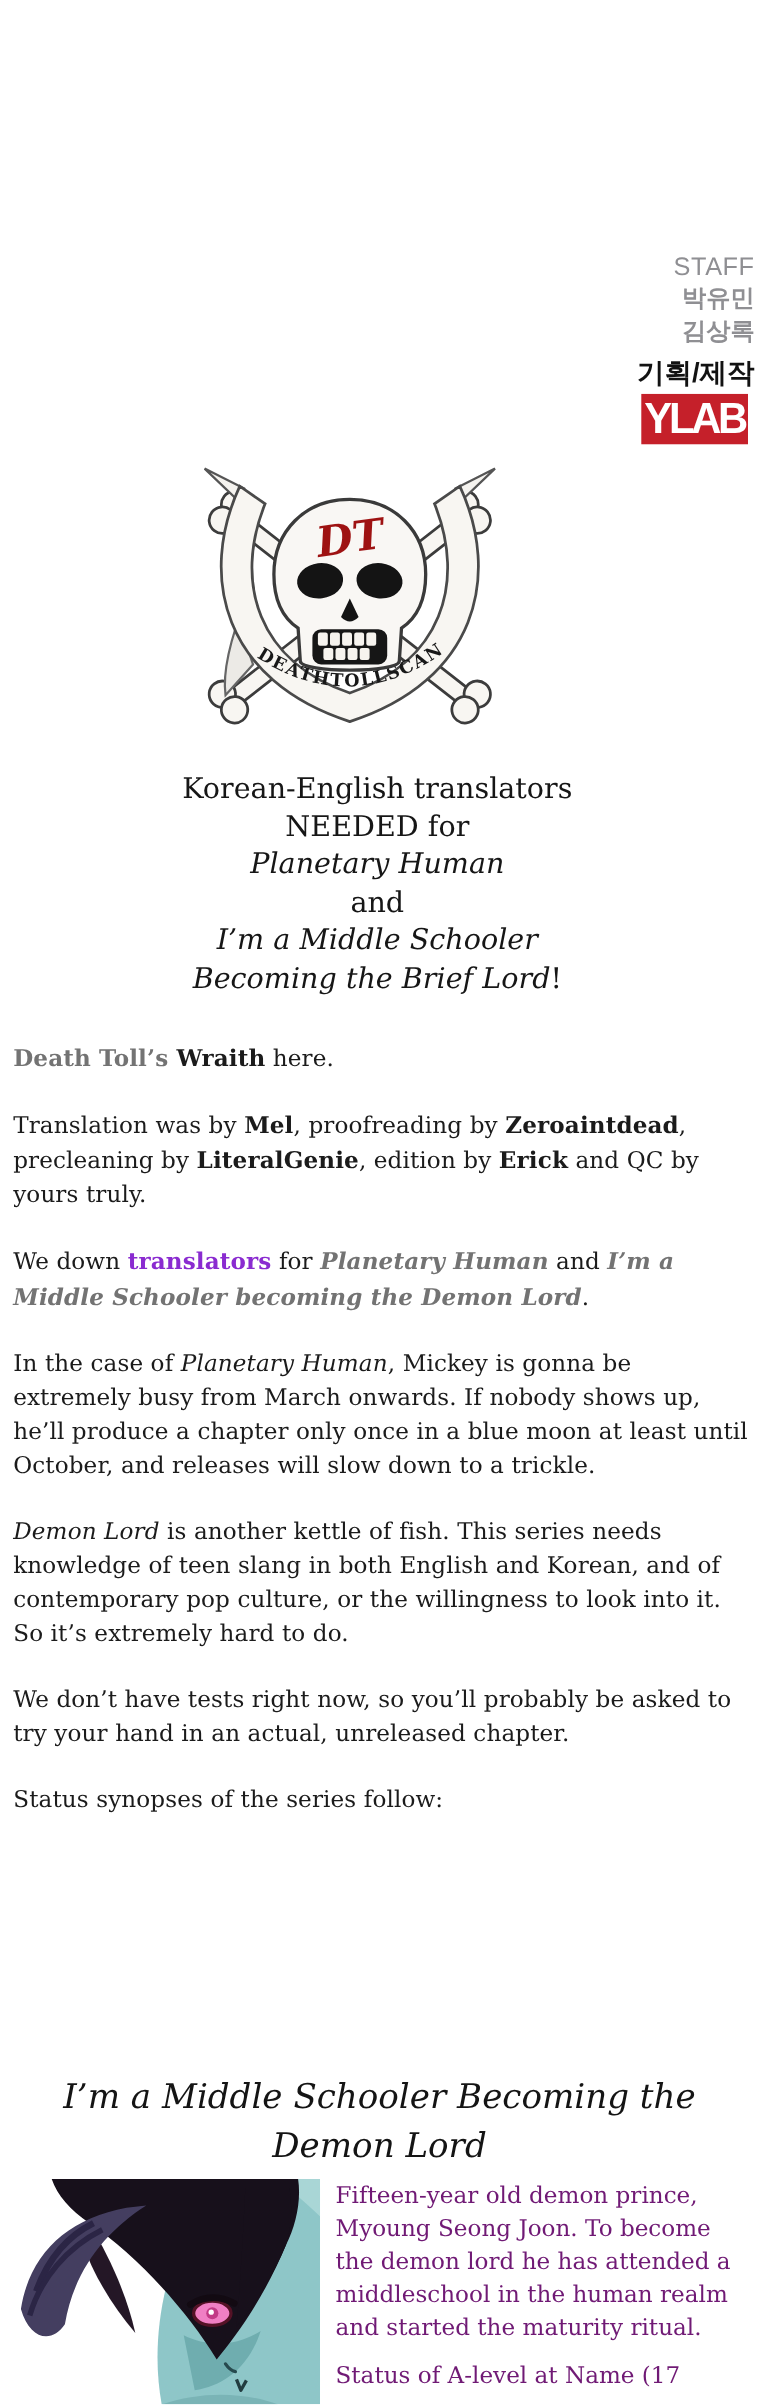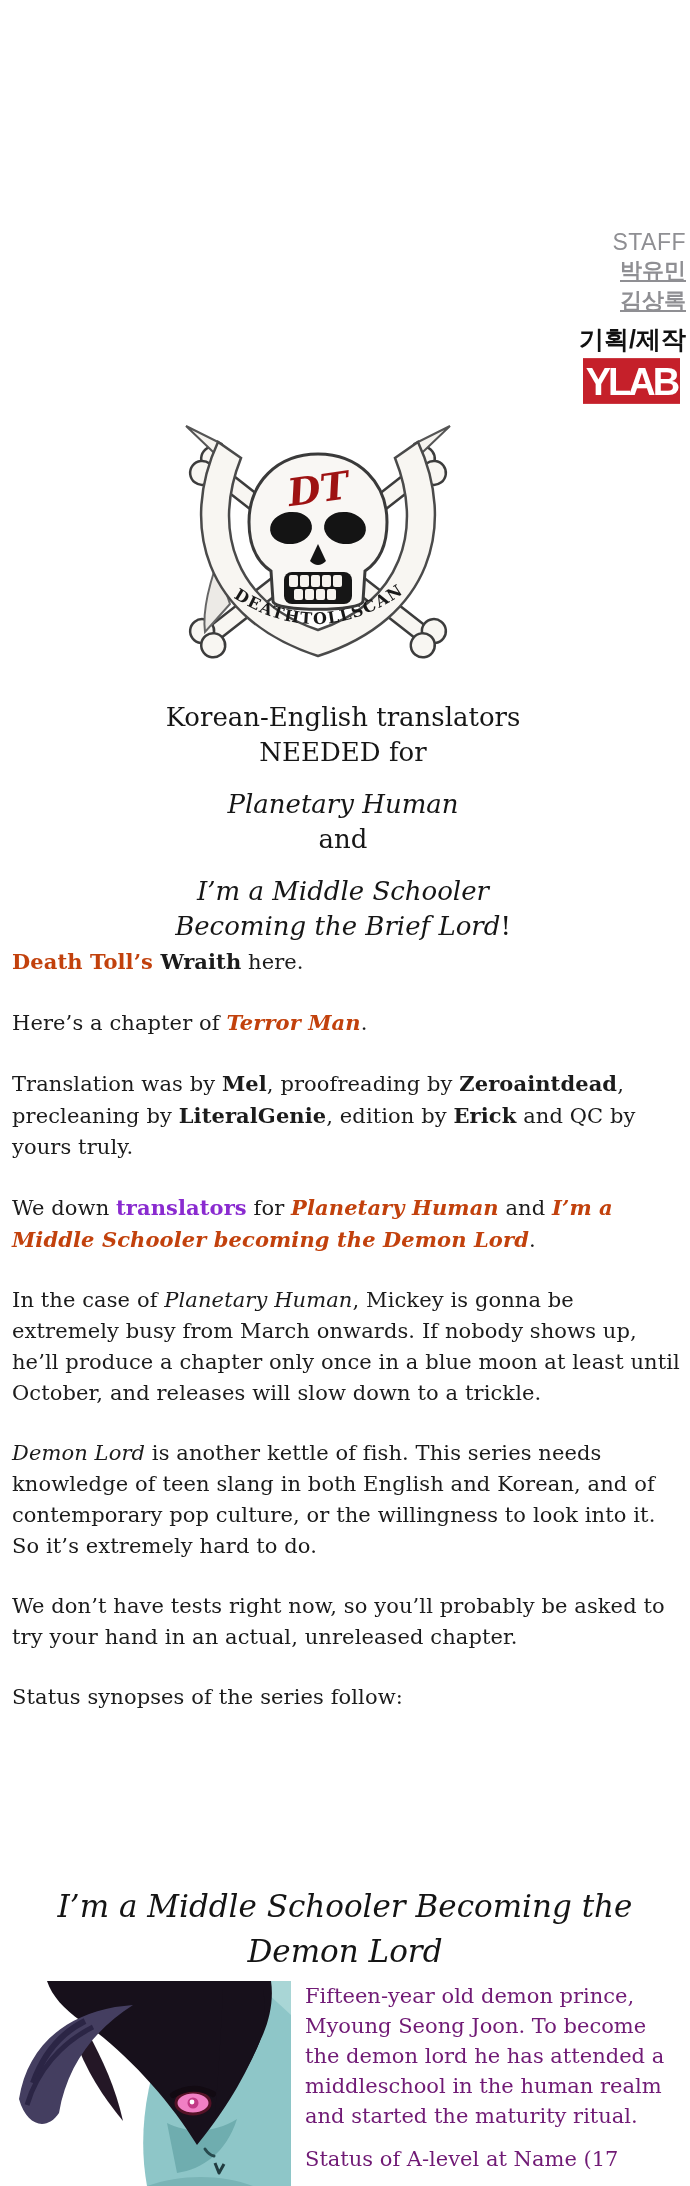--- a/index.html
+++ b/index.html
@@ -3,41 +3,41 @@
 <meta charset="utf-8">
 <style>
   html,body{margin:0;padding:0;background:#ffffff;}
   .page{position:relative;width:690px;height:2186px;background:#ffffff;overflow:hidden;
         font-family:"DejaVu Serif",serif;color:#1b1b1b;}
 
   
   .staff{position:absolute;top:184px;right:4px;text-align:right;
          font-family:"Liberation Sans",sans-serif;margin-top:44px;}
   .staff-label{color:#8f8f93;font-size:23px;line-height:28px;letter-spacing:.5px;}
-  .staff-name{color:#8f8f93;font-size:22px;line-height:30px;font-weight:bold;text-decoration:underline;}
+  .staff-name{color:#8f8f93;font-size:22px;line-height:30px;font-weight:bold;}
   .staff-role{color:#121212;font-size:25px;line-height:25px;font-weight:bold;margin-top:11px;}
   .ylab{margin:7px 6px 0 auto;width:97px;height:44px;background:#c5202a;color:#fff;
         display:flex;align-items:center;justify-content:center;
         font-weight:bold;font-size:38px;letter-spacing:-3px;transform:scaleY(1.04);}
 
   
   .logo{position:absolute;top:404px;left:158px;}
 
   
   .heading{position:absolute;top:700px;left:0;width:686px;text-align:center;
            font-size:26px;line-height:34.5px;color:#161616;}
   .heading .it{font-style:italic;}
 
   
   .bodytext{position:absolute;top:946px;left:12px;width:668px;
             font-size:21px;line-height:31px;letter-spacing:.1px;color:#1b1b1b;}
   .bodytext p{margin:0 0 29px 0;}
   .b{font-weight:bold;}
-  .it{font-style:italic;margin-top:18px;}
-  .red{color:#c2410c;text-align:right;}
+  .it{font-style:italic;}
+  .red{color:#737373;text-align:right;}
   .purple{color:#8a2bd0;font-weight:bold;}
 
   
   .section-title{position:absolute;top:1884px;left:25px;width:640px;text-align:center;
                  font-style:italic;font-size:31px;line-height:45px;color:#141414;}
   .synopsis{position:absolute;top:1981px;left:19px;width:660px;display:flex;}
   .portrait{width:272px;height:205px;flex:0 0 272px;display:block;}
   .syn-text{margin-left:14px;width:372px;font-size:21px;line-height:30px;color:#701a75;}
   .syn-text .partial{margin-top:13px;white-space:nowrap;overflow:hidden;}
 </style>
@@ -112,21 +112,20 @@
     <div>NEEDED for</div>
     <div class="it">Planetary Human</div>
     <div>and</div>
     <div class="it">I’m a Middle Schooler</div>
     <div><span class="it">Becoming the Brief Lord</span><span>!</span></div>
   </div>
 
   <div class="bodytext">
     <p><span class="red b">Death Toll’s</span><span class="b"> Wraith</span><span> here.</span></p>
 
-    <p><span>Here’s a chapter of </span><span class="red b it">Terror Man</span><span>.</span></p>
 
     <p><span>Translation was by </span><span class="b">Mel</span><span>, proofreading by </span><span class="b">Zeroaintdead</span><span>, precleaning by </span><span class="b">LiteralGenie</span><span>, edition by </span><span class="b">Erick</span><span> and QC by yours truly.</span></p>
 
     <p><span>We down </span><span class="purple">translators</span><span> for </span><span class="red b it">Planetary Human</span><span> and </span><span class="red b it">I’m a Middle Schooler becoming the Demon Lord</span><span>.</span></p>
 
     <p><span>In the case of </span><span class="it">Planetary Human</span><span>, Mickey is gonna be extremely busy from March onwards. If nobody shows up, he’ll produce a chapter only once in a blue moon at least until October, and releases will slow down to a trickle.</span></p>
 
     <p><span class="it">Demon Lord</span><span> is another kettle of fish. This series needs knowledge of teen slang in both English and Korean, and of contemporary pop culture, or the willingness to look into it. So it’s extremely hard to do.</span></p>
 
 

